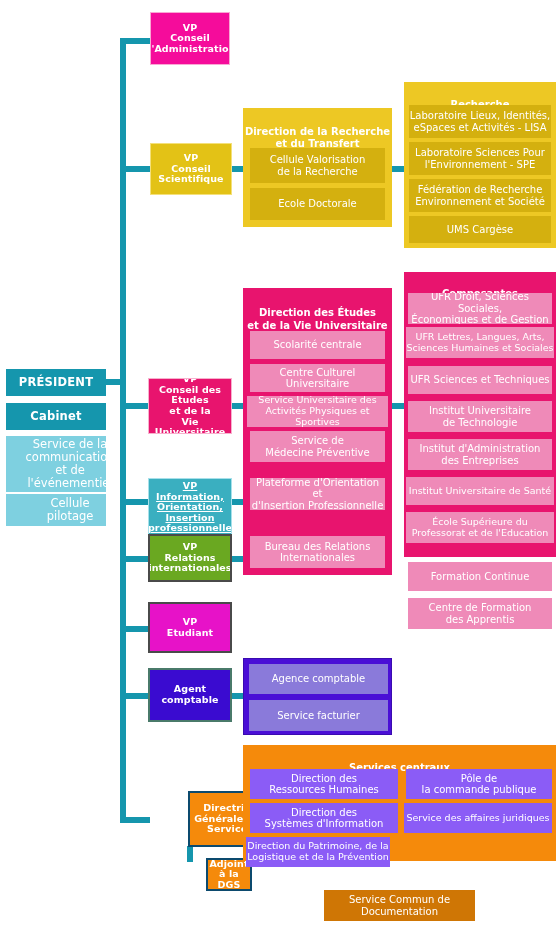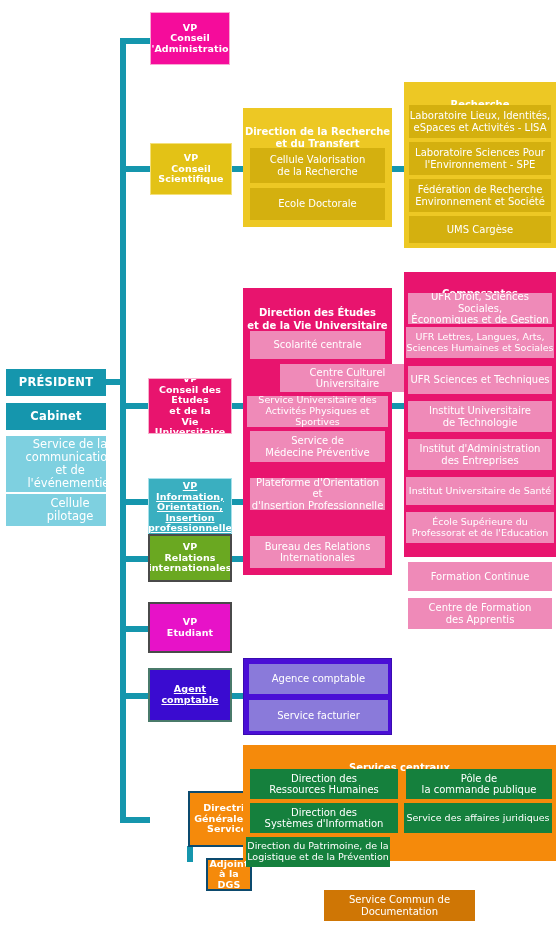--- a/index.html
+++ b/index.html
@@ -92,21 +92,21 @@
     justify-content: center;
     text-align: center;
     color: #ffffff;
     font-size: 10px;
     line-height: 1.15;
     white-space: pre-line;
     overflow: hidden;
   }
   .c-gold   { background: #d4b00f; }
   .c-pink   { background: #ef8ab8; }
-  .c-orange { background: #15803d; }
+  .c-orange { background: #8b5cf6; }
   .c-violet { background: #8a7ada; }
 
   
   .standalone-orange { background: #cf7605; }
 </style>
 </head>
 <body>
 
 <div id="chart-root">
 
@@ -178,21 +178,21 @@
 Insertion
 professionnelle</div>
 
   <div class="node vp vp-green" style="left:148px; top:534px; width:84px; height:48px;">VP
 Relations
 internationales</div>
 
   <div class="node vp vp-fuchsia" style="left:148px; top:602px; width:84px; height:51px;">VP
 Etudiant</div>
 
-  <div class="node vp vp-blue" style="left:148px; top:668px; width:84px; height:54px;text-decoration:underline;">Agent
+  <div class="node vp vp-blue" style="left:148px; top:668px; width:84px; height:54px;">Agent
 comptable</div>
 
   <div class="node vp vp-orange" style="left:148px; top:791px; width:84px; height:56px;">Directrice
 Générale des
 Services</div>
 
   <div class="node vp vp-orange" style="left:166px; top:858px; width:46px; height:33px;">Adjoint
 à la DGS</div>
 
   <div class="group g-gold" style="left:243px; top:108px; width:149px; height:119px;">
@@ -211,21 +211,21 @@
 l'Environnement - SPE</div>
     <div class="chip c-gold" style="left:5px; top:97px; width:142px; height:33px;">Fédération de Recherche
 Environnement et Société</div>
     <div class="chip c-gold" style="left:5px; top:134px; width:142px; height:27px;">UMS Cargèse</div>
   </div>
 
   <div class="group g-pink" style="left:243px; top:288px; width:149px; height:287px;">
     <div class="group-title" style="top:7px; white-space:pre-line; line-height:1.25;">Direction des Études
 et de la Vie Universitaire</div>
     <div class="chip c-pink" style="left:7px; top:43px; width:135px; height:28px;">Scolarité centrale</div>
-    <div class="chip c-pink" style="left:7px; top:76px; width:135px; height:28px;margin-left:30px;">Centre Culturel Universitaire</div>
+    <div class="chip c-pink" style="left:7px; top:76px; width:135px; height:28px;">Centre Culturel Universitaire</div>
     <div class="chip c-pink" style="left:4px; top:108px; width:141px; height:31px; font-size:9.5px;">Service Universitaire des
 Activités Physiques et Sportives</div>
     <div class="chip c-pink" style="left:7px; top:143px; width:135px; height:31px;">Service de
 Médecine Préventive</div>
     <div class="chip c-pink" style="left:7px; top:190px; width:135px; height:32px;">Plateforme d'Orientation et
 d'Insertion Professionnelle</div>
     <div class="chip c-pink" style="left:7px; top:248px; width:135px; height:32px;">Bureau des Relations
 Internationales</div>
   </div>
 

